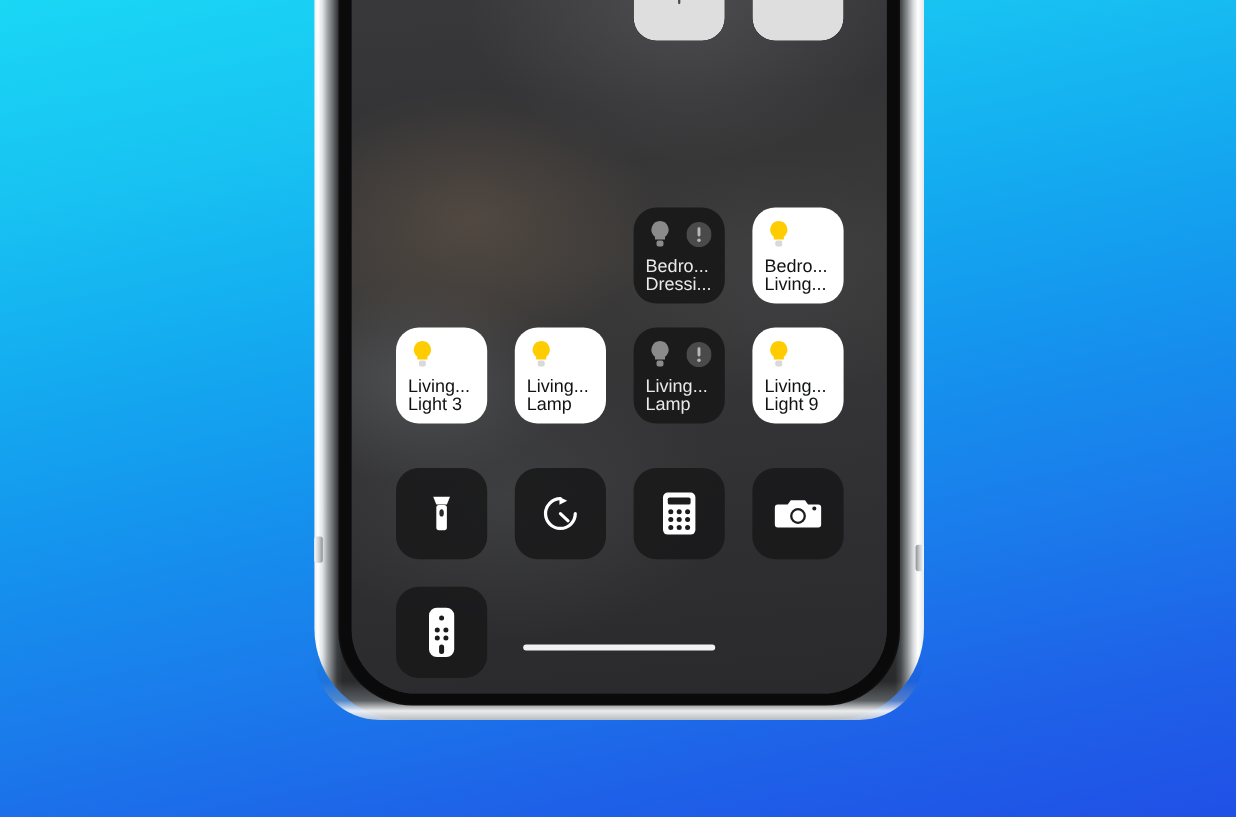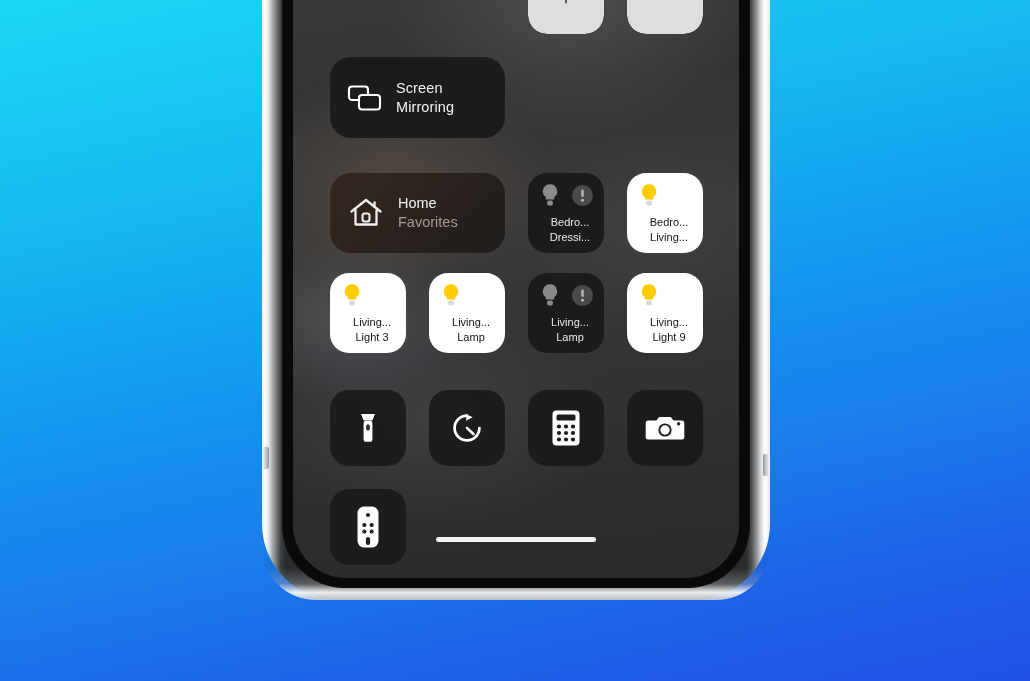--- a/index.html
+++ b/index.html
@@ -122,22 +122,22 @@
     width: 76px; height: 80px;
     border-radius: 19px;
     overflow: hidden;
   }
   .acc.off { background: #1b1b1c; }
   .acc.on { background: #ffffff; }
   .acc .bulb { position: absolute; left: 11px; top: 9px; }
   .acc .warn { position: absolute; right: 11px; top: 12px; }
   .acc .lbl {
     position: absolute; left: 10px; right: 2px; bottom: 8px;
-    font-size: 11px; line-height: 15px;
-    white-space: nowrap; overflow: hidden; text-align: center;
+    font-size: 15px; line-height: 15px;
+    white-space: nowrap; overflow: hidden;
   }
   .acc.off .lbl { color: #e9e9e9; }
   .acc.on .lbl { color: #111213; }
 
   
   .util {
     position: absolute;
     width: 76px; height: 76px;
     border-radius: 19px;
     background: rgba(26,26,27,0.9);
@@ -206,47 +206,21 @@
         <div class="fill" style="height:51%;"></div>
         <span class="sicon" style="bottom:32px;">
           <svg width="36" height="30" viewBox="0 0 36 30">
             <path d="M4 11 h5 L16.5 4.5 v21 L9 19 H4 z" fill="#4c4c4c"></path>
             <path d="M21 10 a7.5 7.5 0 0 1 0 10" fill="none" stroke="#4c4c4c" stroke-width="2.3" stroke-linecap="round"></path>
             <path d="M25.6 6.6 a12.5 12.5 0 0 1 0 16.8" fill="none" stroke="#4c4c4c" stroke-width="2.3" stroke-linecap="round"></path>
           </svg>
         </span>
       </div>
 
-      <div class="tile t-mirror">
-        <span>
-          <svg width="36" height="30" viewBox="0 0 36 30">
-            <rect x="2" y="3.5" width="19" height="13.5" rx="3" fill="none" stroke="#fff" stroke-width="2.1"></rect>
-            <rect x="12" y="12" width="21" height="14.5" rx="3" fill="#181819" stroke="#fff" stroke-width="2.1"></rect>
-          </svg>
-        </span>
-        <span class="mirror-label">
-          <span>Screen</span><br>
-          <span>Mirroring</span>
-        </span>
-      </div>
-
-      <div class="tile t-home">
-        <span>
-          <svg width="36" height="34" viewBox="0 0 36 34">
-            <path d="M3.5 15.5 L18 4 L32.5 15.5" fill="none" stroke="#f0eeec" stroke-width="2.3" stroke-linecap="round" stroke-linejoin="round"></path>
-            <path d="M7.5 14.5 V28.5 h21 V14.5" fill="none" stroke="#f0eeec" stroke-width="2.3" stroke-linecap="round" stroke-linejoin="round"></path>
-            <rect x="14.5" y="17.5" width="7" height="8" rx="2.2" fill="none" stroke="#f0eeec" stroke-width="2.1"></rect>
-            <line x1="26.5" y1="6.5" x2="26.5" y2="11" stroke="#f0eeec" stroke-width="2.3" stroke-linecap="round"></line>
-          </svg>
-        </span>
-        <span class="home-text">
-          <span class="home-title">Home</span>
-          <span class="home-sub">Favorites</span>
-        </span>
-      </div>
+
 
       <div class="acc off" style="left:235px; top:213px;">
         <span class="bulb">
           <svg width="22" height="26" viewBox="0 0 22 26">
             <path d="M11 2.2 a7.2 7.2 0 0 1 4.2 13 v2.4 h-8.4 v-2.4 A7.2 7.2 0 0 1 11 2.2 Z" fill="#8a8a8a"></path>
             <rect x="8.1" y="18.4" width="5.8" height="5" rx="1.6" fill="#8a8a8a"></rect>
           </svg>
         </span>
         <span class="warn">
           <svg width="21" height="21" viewBox="0 0 21 21">

